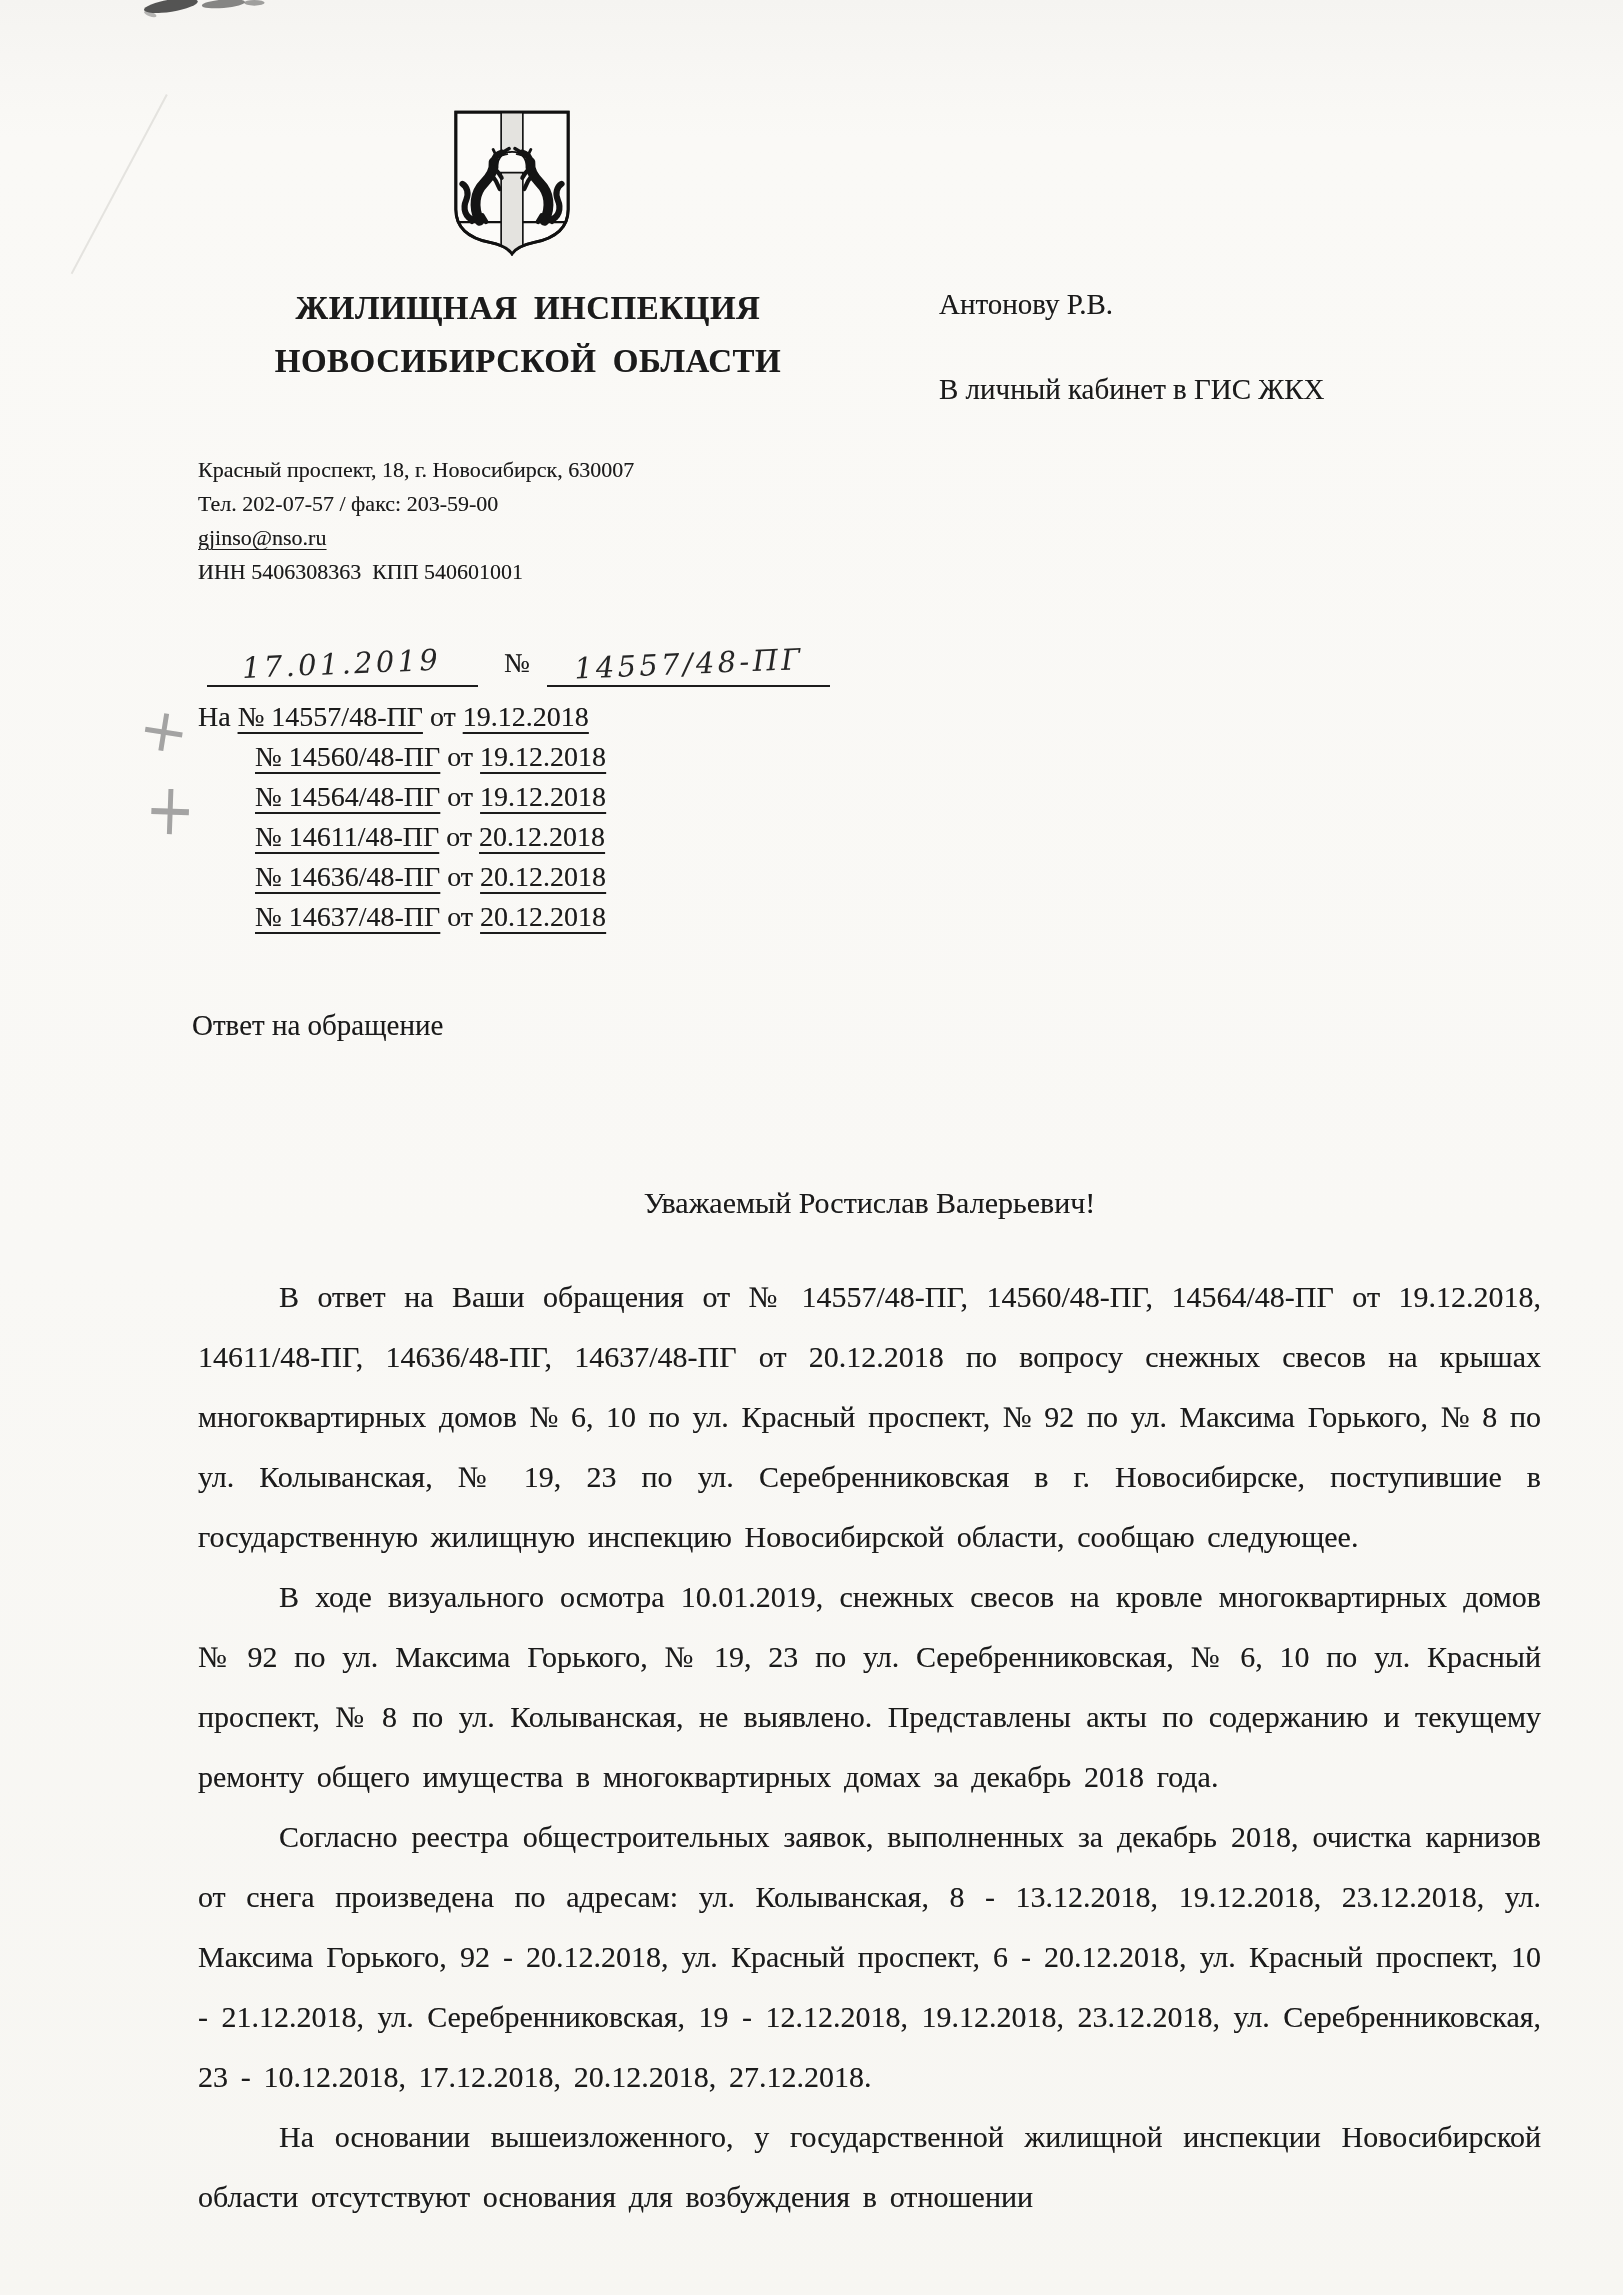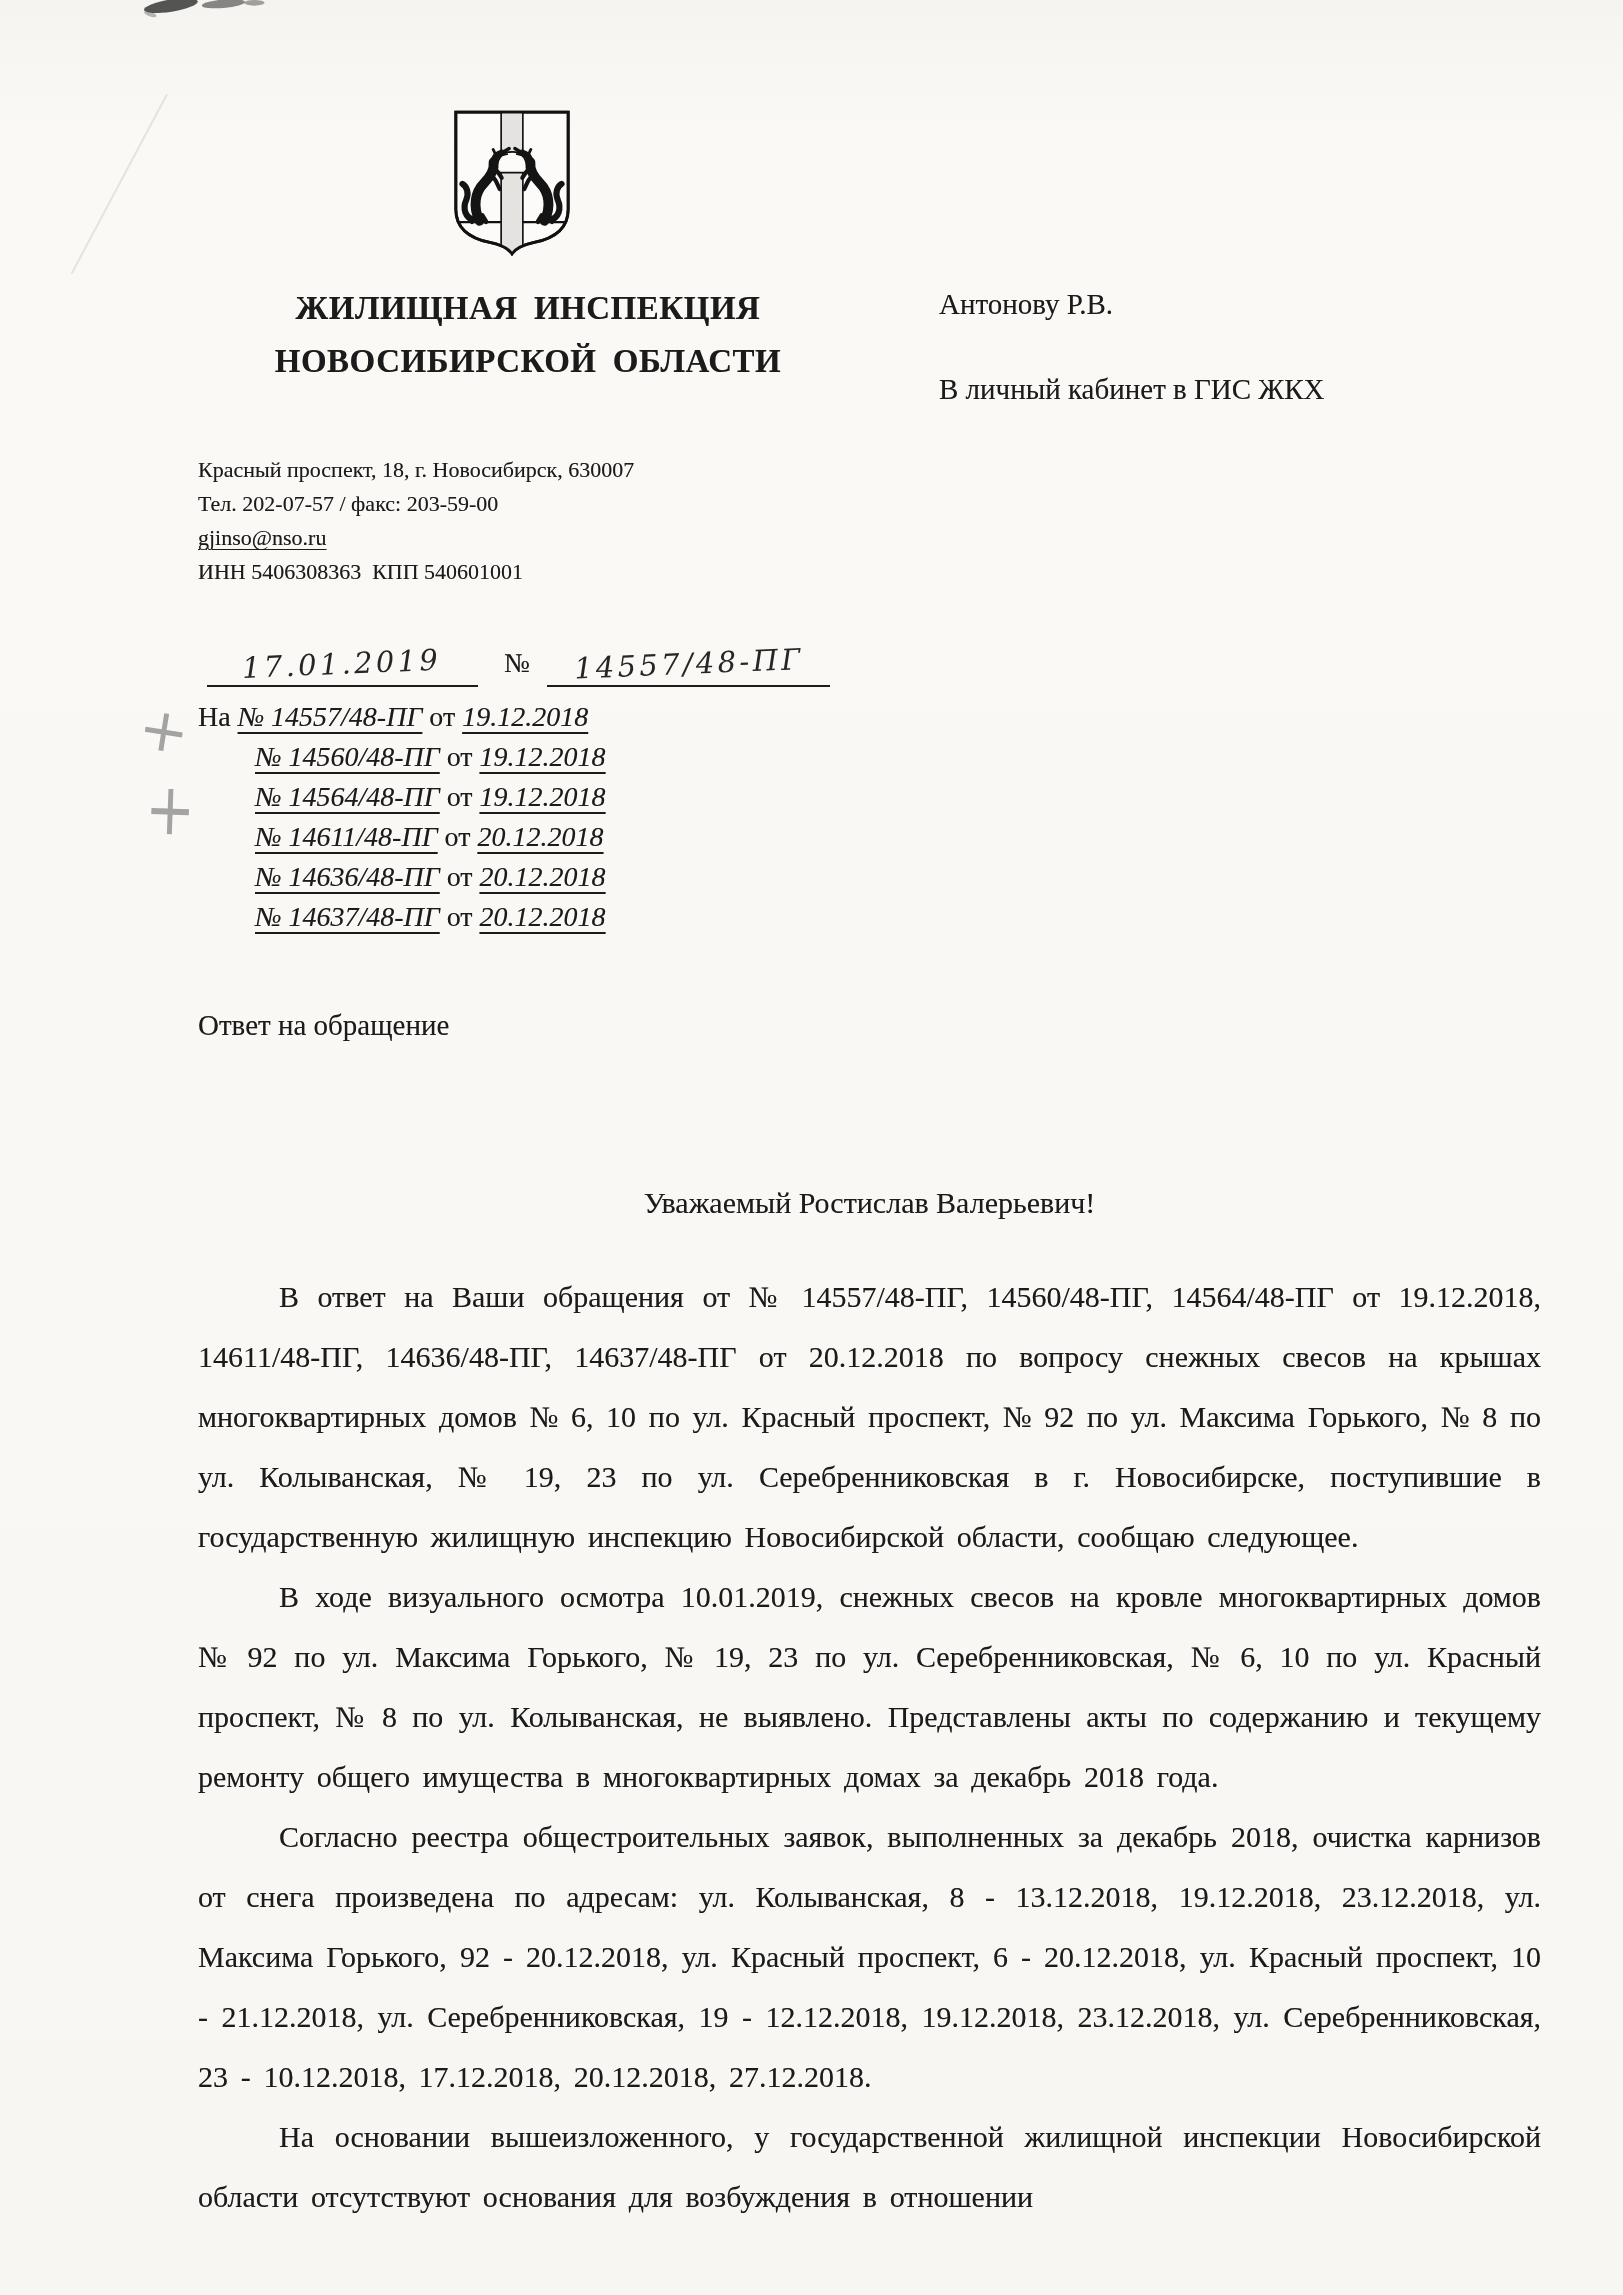--- a/index.html
+++ b/index.html
@@ -30,22 +30,22 @@
   .hand{font-family:"DejaVu Serif",serif;font-style:italic;color:#262626;
     display:inline-block;font-size:29px;letter-spacing:3.3px;transform:rotate(-2.4deg) translateY(2.8px);}
   
   .pencil-plus{font-family:"DejaVu Sans",sans-serif;color:#8f8f8f;opacity:.8;font-size:60px;line-height:47px;}
   #plus-1{left:139px;top:707px;transform:rotate(9deg);}
   #plus-2{left:145px;top:786px;transform:rotate(2deg) scaleY(1.2);}
   
   #refs{left:198px;top:697px;font-size:28px;}
   .ref-row{height:40px;line-height:40px;white-space:nowrap;}
   .ref-row.indent{padding-left:57px;}
-  .u{text-decoration:underline;text-decoration-thickness:1.9px;text-underline-offset:6.1px;font-style:italic;}
-  #subject{left:198px;top:1009px;font-size:29px;}
+  .u{text-decoration:underline;text-decoration-thickness:1.9px;text-underline-offset:6.1px;}
+  #subject{left:192px;top:1009px;font-size:29px;}
   #salutation{left:198px;top:1186px;width:1343px;text-align:center;font-size:30px;}
   
   #body-text{left:198px;top:1267px;width:1343px;font-size:30px;line-height:60px;text-align:justify;}
   #body-text p{margin:0;text-indent:81px;word-spacing:5.2px;}
   
   #smudge{left:131px;top:0;}
   #streak{left:166px;top:94px;width:1.9px;height:203px;background:#d8d7d2;opacity:.65;
     transform:rotate(28deg);transform-origin:top left;}
   #emblem{left:453px;top:109px;}
 </style>

